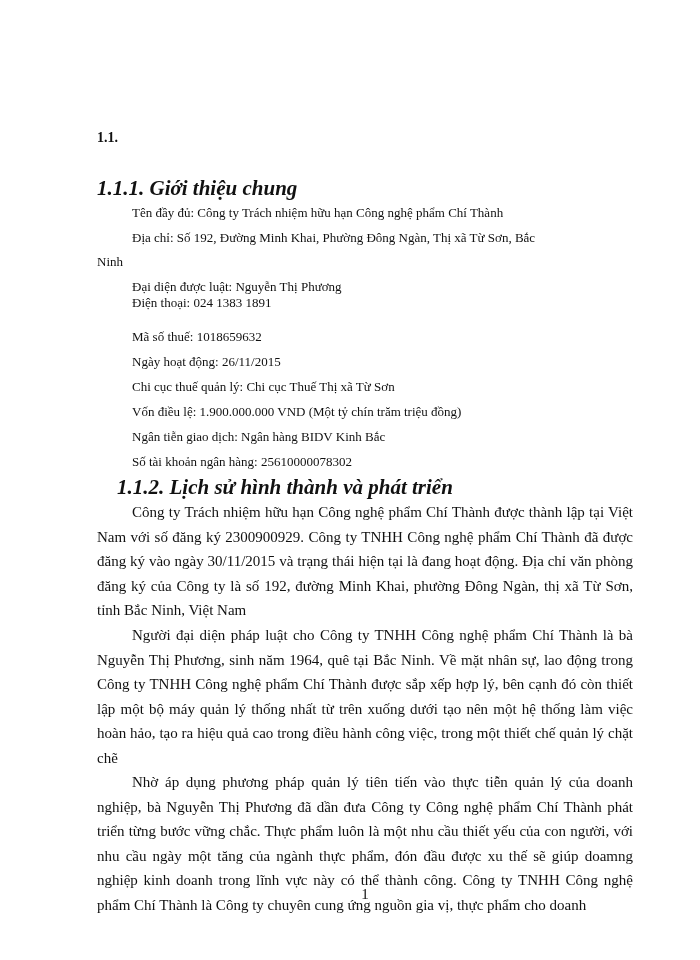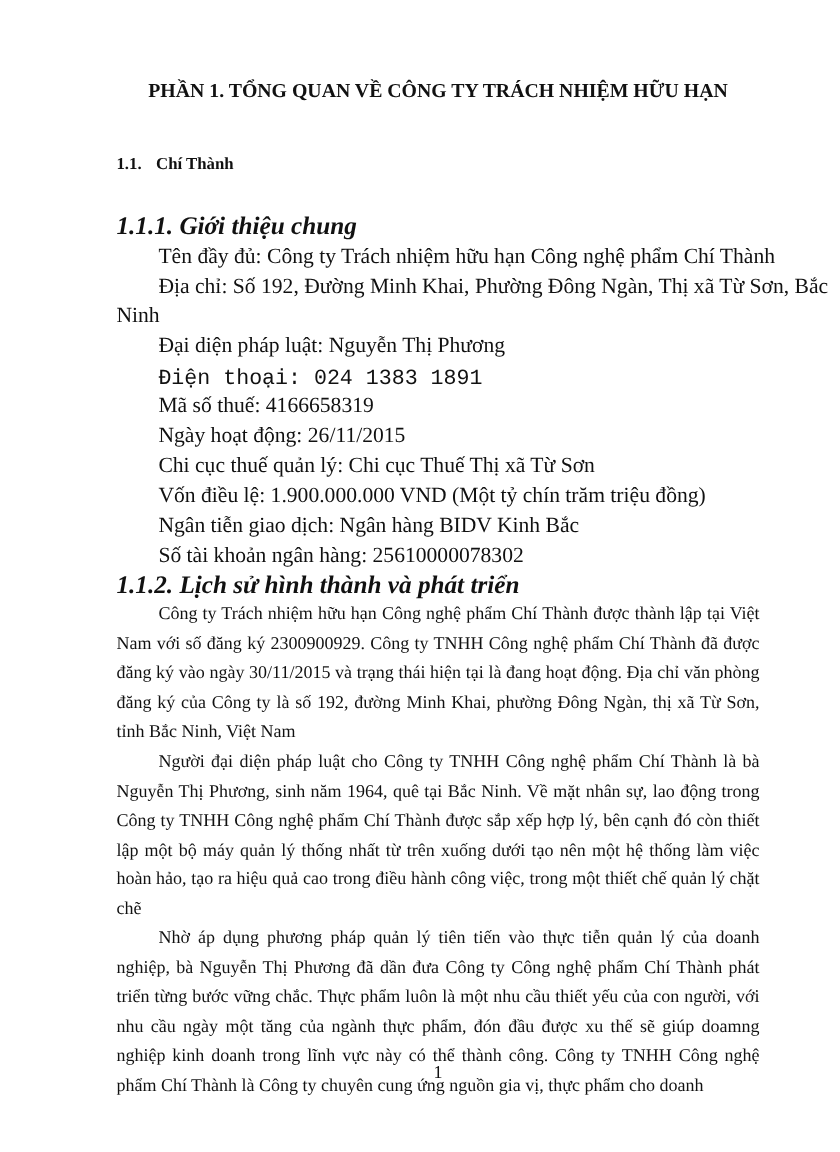--- a/index.html
+++ b/index.html
@@ -9,55 +9,53 @@
   .title { position: absolute; left: 0; width: 536px; text-align: center; font-weight: bold;
            font-size: 16.5px; line-height: 28px; top: 62px; }
   .title div { white-space: nowrap; }
   .h2 { position: absolute; top: 126px; left: 0; width: 536px; font-weight: bold; font-size: 14px;
         line-height: 24px; }
   .h2 .num { position: absolute; left: 0; top: 0; }
   .h2 .txt { margin-left: 33px; text-align: justify; text-align-last: justify; }
   .h2 .txt2 { margin-left: 33px; }
   .h3 { position: absolute; left: 0; font-weight: bold; font-style: italic; font-size: 21px;
         line-height: 24px; white-space: nowrap; }
-  .line { position: absolute; left: 0; font-size: 18px; line-height: 24px; white-space: nowrap; }
+  .line { position: absolute; left: 0; font-size: 13px; line-height: 24px; white-space: nowrap; }
   .ind { left: 35px; }
   .para { position: absolute; left: 0; width: 536px; font-size: 15px; line-height: 24.6px;
           text-align: justify; text-indent: 35px; }
   .pagenum { position: absolute; left: 0; width: 536px; text-align: center; font-size: 15px;
              top: 882px; line-height: 24px; }
 </style>
 </head>
 <body>
 
 <div class="page">
 
   <div class="title">
-    <div>PHẦN 1. TỔNG QUAN VỀ CÔNG TY TRÁCH NHIỆM HỮU HẠN</div>
   </div>
 
   <div class="h2">
     <span class="num">1.1.</span>
-    <div class="txt2">Chí Thành</div>
   </div>
 
   <div class="h3" style="top:176px;">1.1.1. Giới thiệu chung</div>
 
   <div class="line ind" style="top:201px;">Tên đầy đủ: Công ty Trách nhiệm hữu hạn Công nghệ phẩm Chí Thành</div>
   <div class="line ind" style="top:226px;">Địa chỉ: Số 192, Đường Minh Khai, Phường Đông Ngàn, Thị xã Từ Sơn, Bắc</div>
   <div class="line" style="top:250px;">Ninh</div>
-  <div class="line ind" style="top:275px;">Đại diện pháp luật: Nguyễn Thị Phương</div>
-  <div class="line ind" style="top:304px;font-family:Liberation Mono, monospace;">Điện thoại: 024 1383 1891</div>
-  <div class="line ind" style="top:325px;">Mã số thuế: 4166658319</div>
+  <div class="line ind" style="top:275px;">Đại diện được luật: Nguyễn Thị Phương</div>
+  <div class="line ind" style="top:291px;">Điện thoại: 024 1383 1891</div>
+  <div class="line ind" style="top:325px;">Mã số thuế: 1018659632</div>
   <div class="line ind" style="top:350px;">Ngày hoạt động: 26/11/2015</div>
   <div class="line ind" style="top:375px;">Chi cục thuế quản lý: Chi cục Thuế Thị xã Từ Sơn</div>
   <div class="line ind" style="top:400px;">Vốn điều lệ: 1.900.000.000 VND (Một tỷ chín trăm triệu đồng)</div>
   <div class="line ind" style="top:425px;">Ngân tiễn giao dịch: Ngân hàng BIDV Kinh Bắc</div>
   <div class="line ind" style="top:450px;">Số tài khoản ngân hàng: 25610000078302</div>
 
-  <div class="h3" style="top:475px;">1.1.2. Lịch sử hình thành và phát triển</div>
+  <div class="h3" style="top:475px;margin-left:20px;">1.1.2. Lịch sử hình thành và phát triển</div>
 
   <div class="para" style="top:500px;">Công ty Trách nhiệm hữu hạn Công nghệ phẩm Chí Thành được thành lập tại Việt Nam với số đăng ký 2300900929. Công ty TNHH Công nghệ phẩm Chí Thành đã được đăng ký vào ngày 30/11/2015 và trạng thái hiện tại là đang hoạt động. Địa chỉ văn phòng đăng ký của Công ty là số 192, đường Minh Khai, phường Đông Ngàn, thị xã Từ Sơn, tỉnh Bắc Ninh, Việt Nam</div>
   <div class="para" style="top:623px;">Người đại diện pháp luật cho Công ty TNHH Công nghệ phẩm Chí Thành là bà Nguyễn Thị Phương, sinh năm 1964, quê tại Bắc Ninh. Về mặt nhân sự, lao động trong Công ty TNHH Công nghệ phẩm Chí Thành được sắp xếp hợp lý, bên cạnh đó còn thiết lập một bộ máy quản lý thống nhất từ trên xuống dưới tạo nên một hệ thống làm việc hoàn hảo, tạo ra hiệu quả cao trong điều hành công việc, trong một thiết chế quản lý chặt chẽ</div>
   <div class="para" style="top:770px;">Nhờ áp dụng phương pháp quản lý tiên tiến vào thực tiễn quản lý của doanh nghiệp, bà Nguyễn Thị Phương đã dần đưa Công ty Công nghệ phẩm Chí Thành phát triển từng bước vững chắc. Thực phẩm luôn là một nhu cầu thiết yếu của con người, với nhu cầu ngày một tăng của ngành thực phẩm, đón đầu được xu thế sẽ giúp doamng nghiệp kinh doanh trong lĩnh vực này có thể thành công. Công ty TNHH Công nghệ phẩm Chí Thành là Công ty chuyên cung ứng nguồn gia vị, thực phẩm cho doanh</div>
 
   <div class="pagenum">1</div>
 </div>
 
 </body></html>

